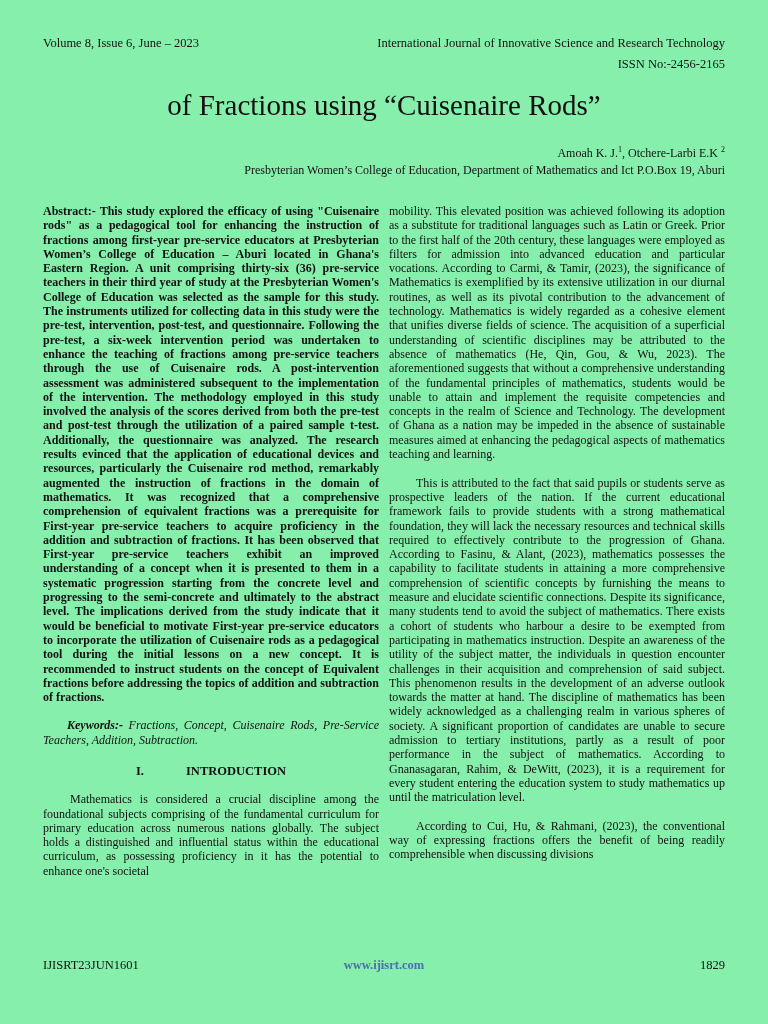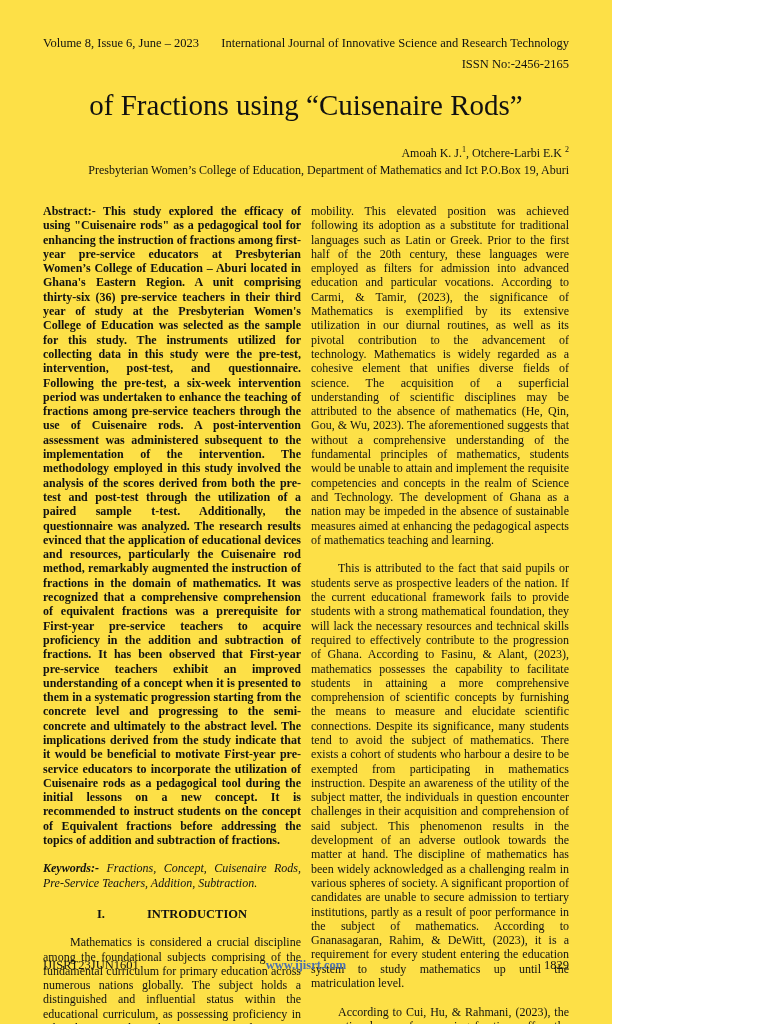--- a/index.html
+++ b/index.html
@@ -1,21 +1,21 @@
 <!DOCTYPE html>
 <html><head>
 <meta charset="utf-8">
 <style>
   html, body { margin: 0; padding: 0; background: #ffffff; }
   .page {
-    width: 612px; height: 1024px;
+    width: 768px; height: 1024px;
     position: relative;
     box-sizing: border-box;
     padding: 36px 43px 0 43px;
-    background: #fde047;
+    background: #86efac;
     color: #111111;
     font-family: "Liberation Serif", serif;
     overflow: hidden;
   }
   .header-top {
     display: flex;
     justify-content: space-between;
     align-items: baseline;
     font-size: 12.5px;
   }
@@ -49,21 +49,21 @@
   }
   .col {
     flex: 1;
     min-width: 0;
     font-size: 12px;
     line-height: 14.3px;
     text-align: justify;
   }
   .abstract-par { font-weight: bold; margin: 0; }
   .keywords-par { font-style: italic; margin: 14px 0 0 0; }
-  .kw-label { font-weight: bold; }
+  .kw-label { font-weight: bold; margin-left: 24px; }
   .section-heading {
     display: flex;
     justify-content: center;
     gap: 42px;
     font-weight: bold;
     font-size: 12.5px;
     margin: 17px 0 14px 0;
     text-align: center;
   }
   .body-par { margin: 0; }

